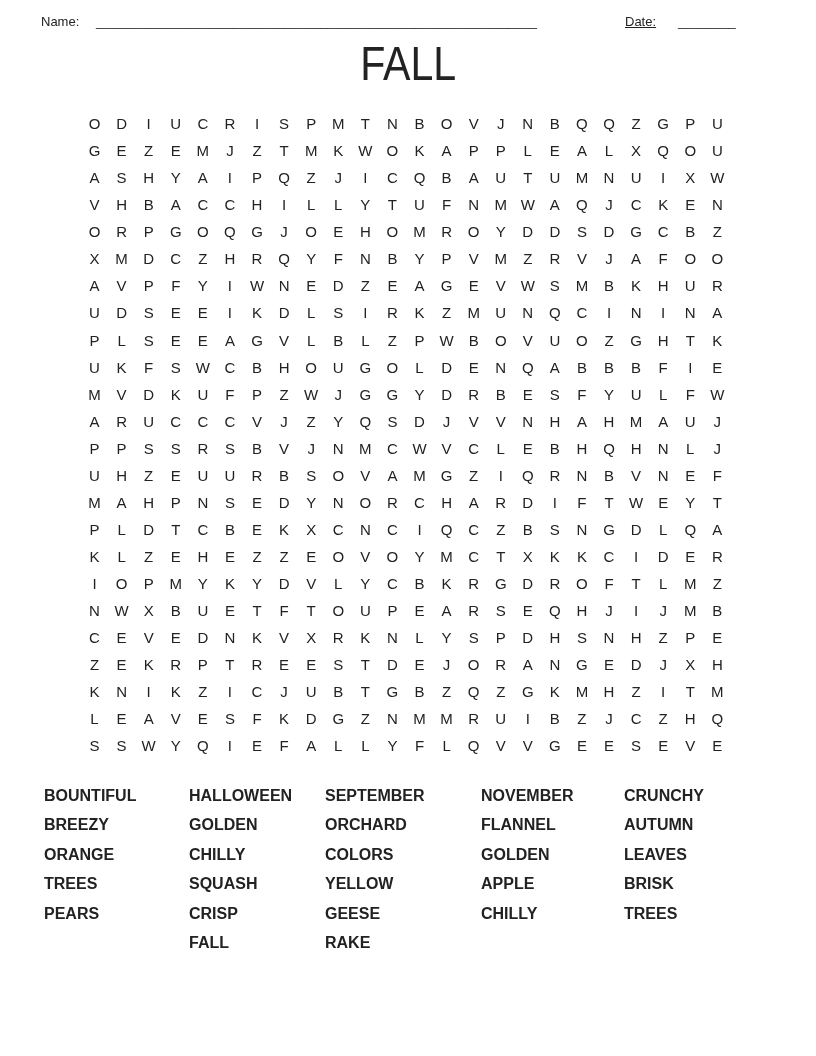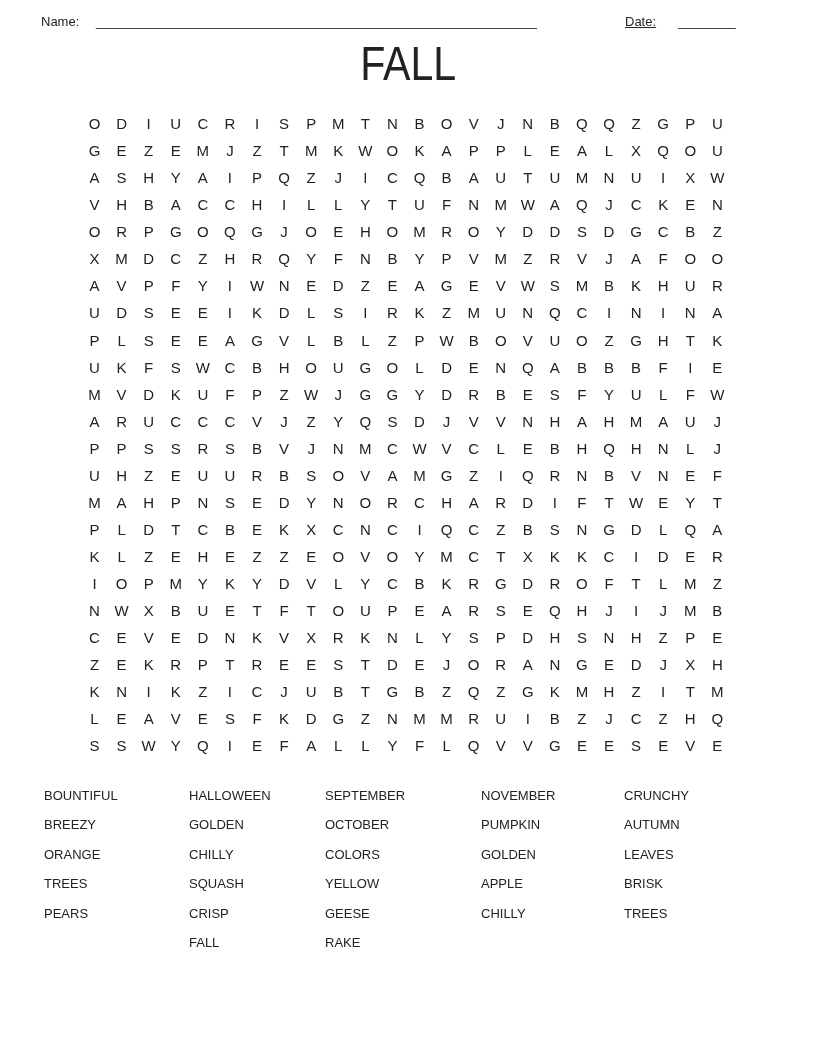--- a/index.html
+++ b/index.html
@@ -64,23 +64,23 @@
     width: 730px;
     height: 180px;
   }
   .word-col { position: absolute; top: 0; }
   .word-col:nth-child(1) { left: 0; }
   .word-col:nth-child(2) { left: 145px; }
   .word-col:nth-child(3) { left: 281px; }
   .word-col:nth-child(4) { left: 437px; }
   .word-col:nth-child(5) { left: 580px; }
   .word {
-    font-size: 13px;
+    font-size: 16px;
     line-height: 29.4px;
-    font-weight: 400;
+    font-weight: 700;
     white-space: nowrap;
   }
 </style>
 </head>
 <body>
 
 <div class="page">
 
   <div class="hdr">
     <span class="name-label">Name:</span>
@@ -683,29 +683,29 @@
       <div class="word-col">
         <div class="word">HALLOWEEN</div>
         <div class="word">GOLDEN</div>
         <div class="word">CHILLY</div>
         <div class="word">SQUASH</div>
         <div class="word">CRISP</div>
         <div class="word">FALL</div>
       </div>
       <div class="word-col">
         <div class="word">SEPTEMBER</div>
-        <div class="word">OCTOBER</div>
+        <div class="word">ORCHARD</div>
         <div class="word">COLORS</div>
         <div class="word">YELLOW</div>
         <div class="word">GEESE</div>
         <div class="word">RAKE</div>
       </div>
       <div class="word-col">
         <div class="word">NOVEMBER</div>
-        <div class="word">PUMPKIN</div>
+        <div class="word">FLANNEL</div>
         <div class="word">GOLDEN</div>
         <div class="word">APPLE</div>
         <div class="word">CHILLY</div>
       </div>
       <div class="word-col">
         <div class="word">CRUNCHY</div>
         <div class="word">AUTUMN</div>
         <div class="word">LEAVES</div>
         <div class="word">BRISK</div>
         <div class="word">TREES</div>

